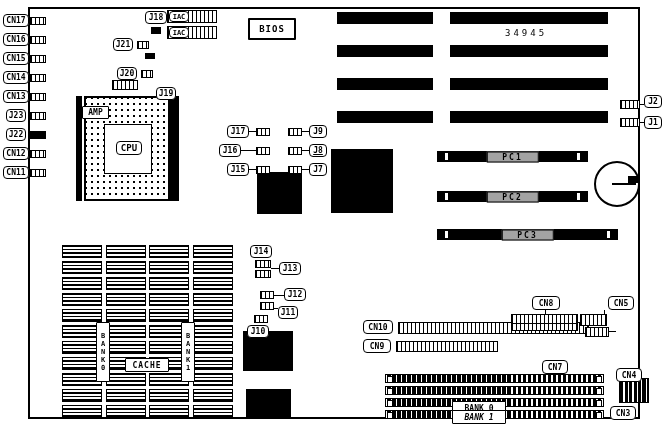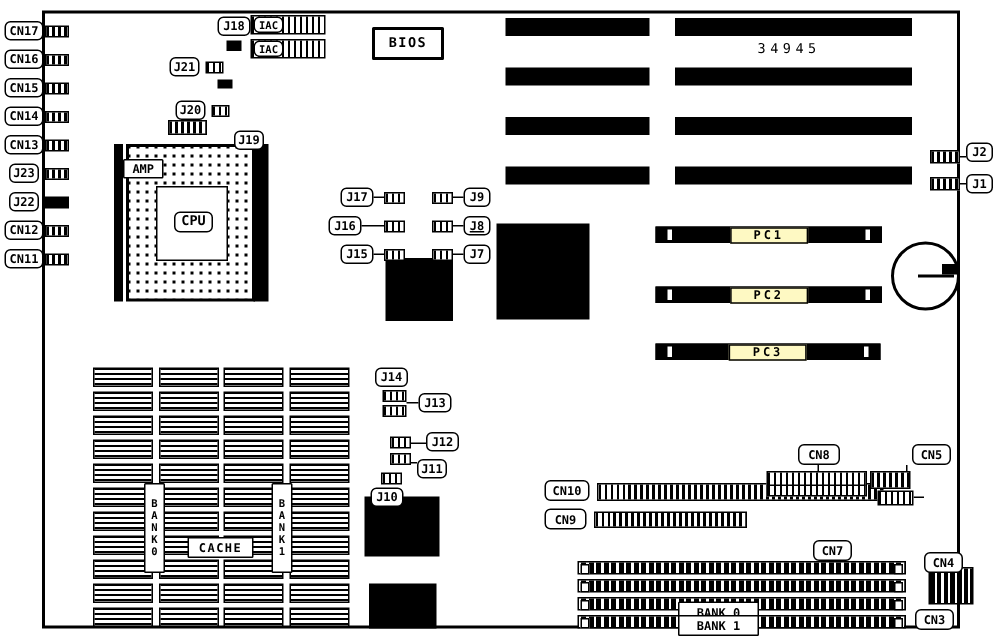--- a/index.html
+++ b/index.html
@@ -16,21 +16,21 @@
   .conn { position:absolute; border:1px solid #000; background-color:#fff;
           background-image:repeating-linear-gradient(90deg,#000 0 1.5px,#fff 1.5px 4px); z-index:4; }
   .conn-dark { position:absolute; border:1px solid #000;
           background-image:repeating-linear-gradient(90deg,#000 0 3px,#fff 3px 4.5px); z-index:4; }
   .blk { position:absolute; background:#000; z-index:3; }
   .line { position:absolute; background:#000; z-index:2; }
   .pci { position:absolute; background:#000; border:1px solid #000; z-index:3; }
   .pci .gapL, .pci .gapR { position:absolute; top:1px; bottom:1px; width:3px; background:#fff; }
   .pci .gapL { left:7px; } .pci .gapR { right:7px; }
   .pci .plabel { position:absolute; left:50%; top:50%; transform:translate(-50%,-50%);
-          background:#fef9c3; border:1px solid #000; font:bold 8px "DejaVu Sans Mono",monospace;
+          background:#a3a3a3; border:1px solid #000; font:bold 8px "DejaVu Sans Mono",monospace;
           padding:0 15px; line-height:9px; letter-spacing:2px; }
   .simm { position:absolute; border:1px solid #000;
           background-image:repeating-linear-gradient(90deg,#fff 0 1.5px,#000 1.5px 5px); z-index:3; }
   .simm::before, .simm::after { content:""; position:absolute; top:1px; width:4px; height:5px;
           background:#fff; border:1px solid #000; }
   .simm::before { left:1px; } .simm::after { right:1px; }
   .dip { position:absolute; border:1px solid #000;
           background-image:repeating-linear-gradient(0deg,#000 0 1.5px,#fff 1.5px 3.5px); }
   .cpu-socket { position:absolute; border:2px solid #000; background-color:#fff;
           background-image:radial-gradient(circle,#000 1px,transparent 1.2px);
@@ -118,21 +118,21 @@
   <div class="pci" style="left:437px;top:151px;width:151px;height:11px;">
     <div class="gapL"></div>
       <div class="gapR"></div>
     <div class="plabel">PC1</div>
   </div>
   <div class="pci" style="left:437px;top:191px;width:151px;height:11px;">
     <div class="gapL"></div>
       <div class="gapR"></div>
     <div class="plabel">PC2</div>
   </div>
-  <div class="pci" style="left:437px;top:229px;width:150px;height:11px;">
+  <div class="pci" style="left:437px;top:229px;width:181px;height:11px;">
     <div class="gapL"></div>
       <div class="gapR"></div>
     <div class="plabel">PC3</div>
   </div>
 
   <div class="circle" style="left:594px;top:161px;width:46px;height:46px;"></div>
   <div class="blk" style="left:628px;top:176px;width:12px;height:7px;"></div>
   <div class="line" style="left:612px;top:183px;width:24px;height:2px;"></div>
 
   <div class="lbl" style="left:227px;top:125px;width:22px;height:13px;">J17</div>
@@ -241,18 +241,18 @@
   <div class="line" style="left:609px;top:331px;width:7px;height:1px;"></div>
   <div class="conn" style="left:585px;top:327px;width:24px;height:10px;"></div>
 
   <div class="lbl" style="left:542px;top:360px;width:26px;height:14px;">CN7</div>
 
   <div class="simm" style="left:385px;top:374px;width:219px;height:9px;"></div>
   <div class="simm" style="left:385px;top:386px;width:219px;height:9px;"></div>
   <div class="simm" style="left:385px;top:398px;width:219px;height:9px;"></div>
   <div class="simm" style="left:385px;top:410px;width:219px;height:9px;"></div>
   <div class="lbl sq" style="left:452px;top:373px;width:54px;height:14px;">BANK 0</div>
-  <div class="lbl sq" style="left:452px;top:382px;width:54px;height:14px;">BANK 1</div>
+  <div class="lbl sq" style="left:452px;top:382px;width:54px;height:14px;font-style:italic;">BANK 1</div>
 
   <div class="conn-dark" style="left:619px;top:378px;width:30px;height:25px;"></div>
   <div class="lbl" style="left:610px;top:406px;width:26px;height:14px;">CN3</div>
 
 </div>
 
 </body></html>

